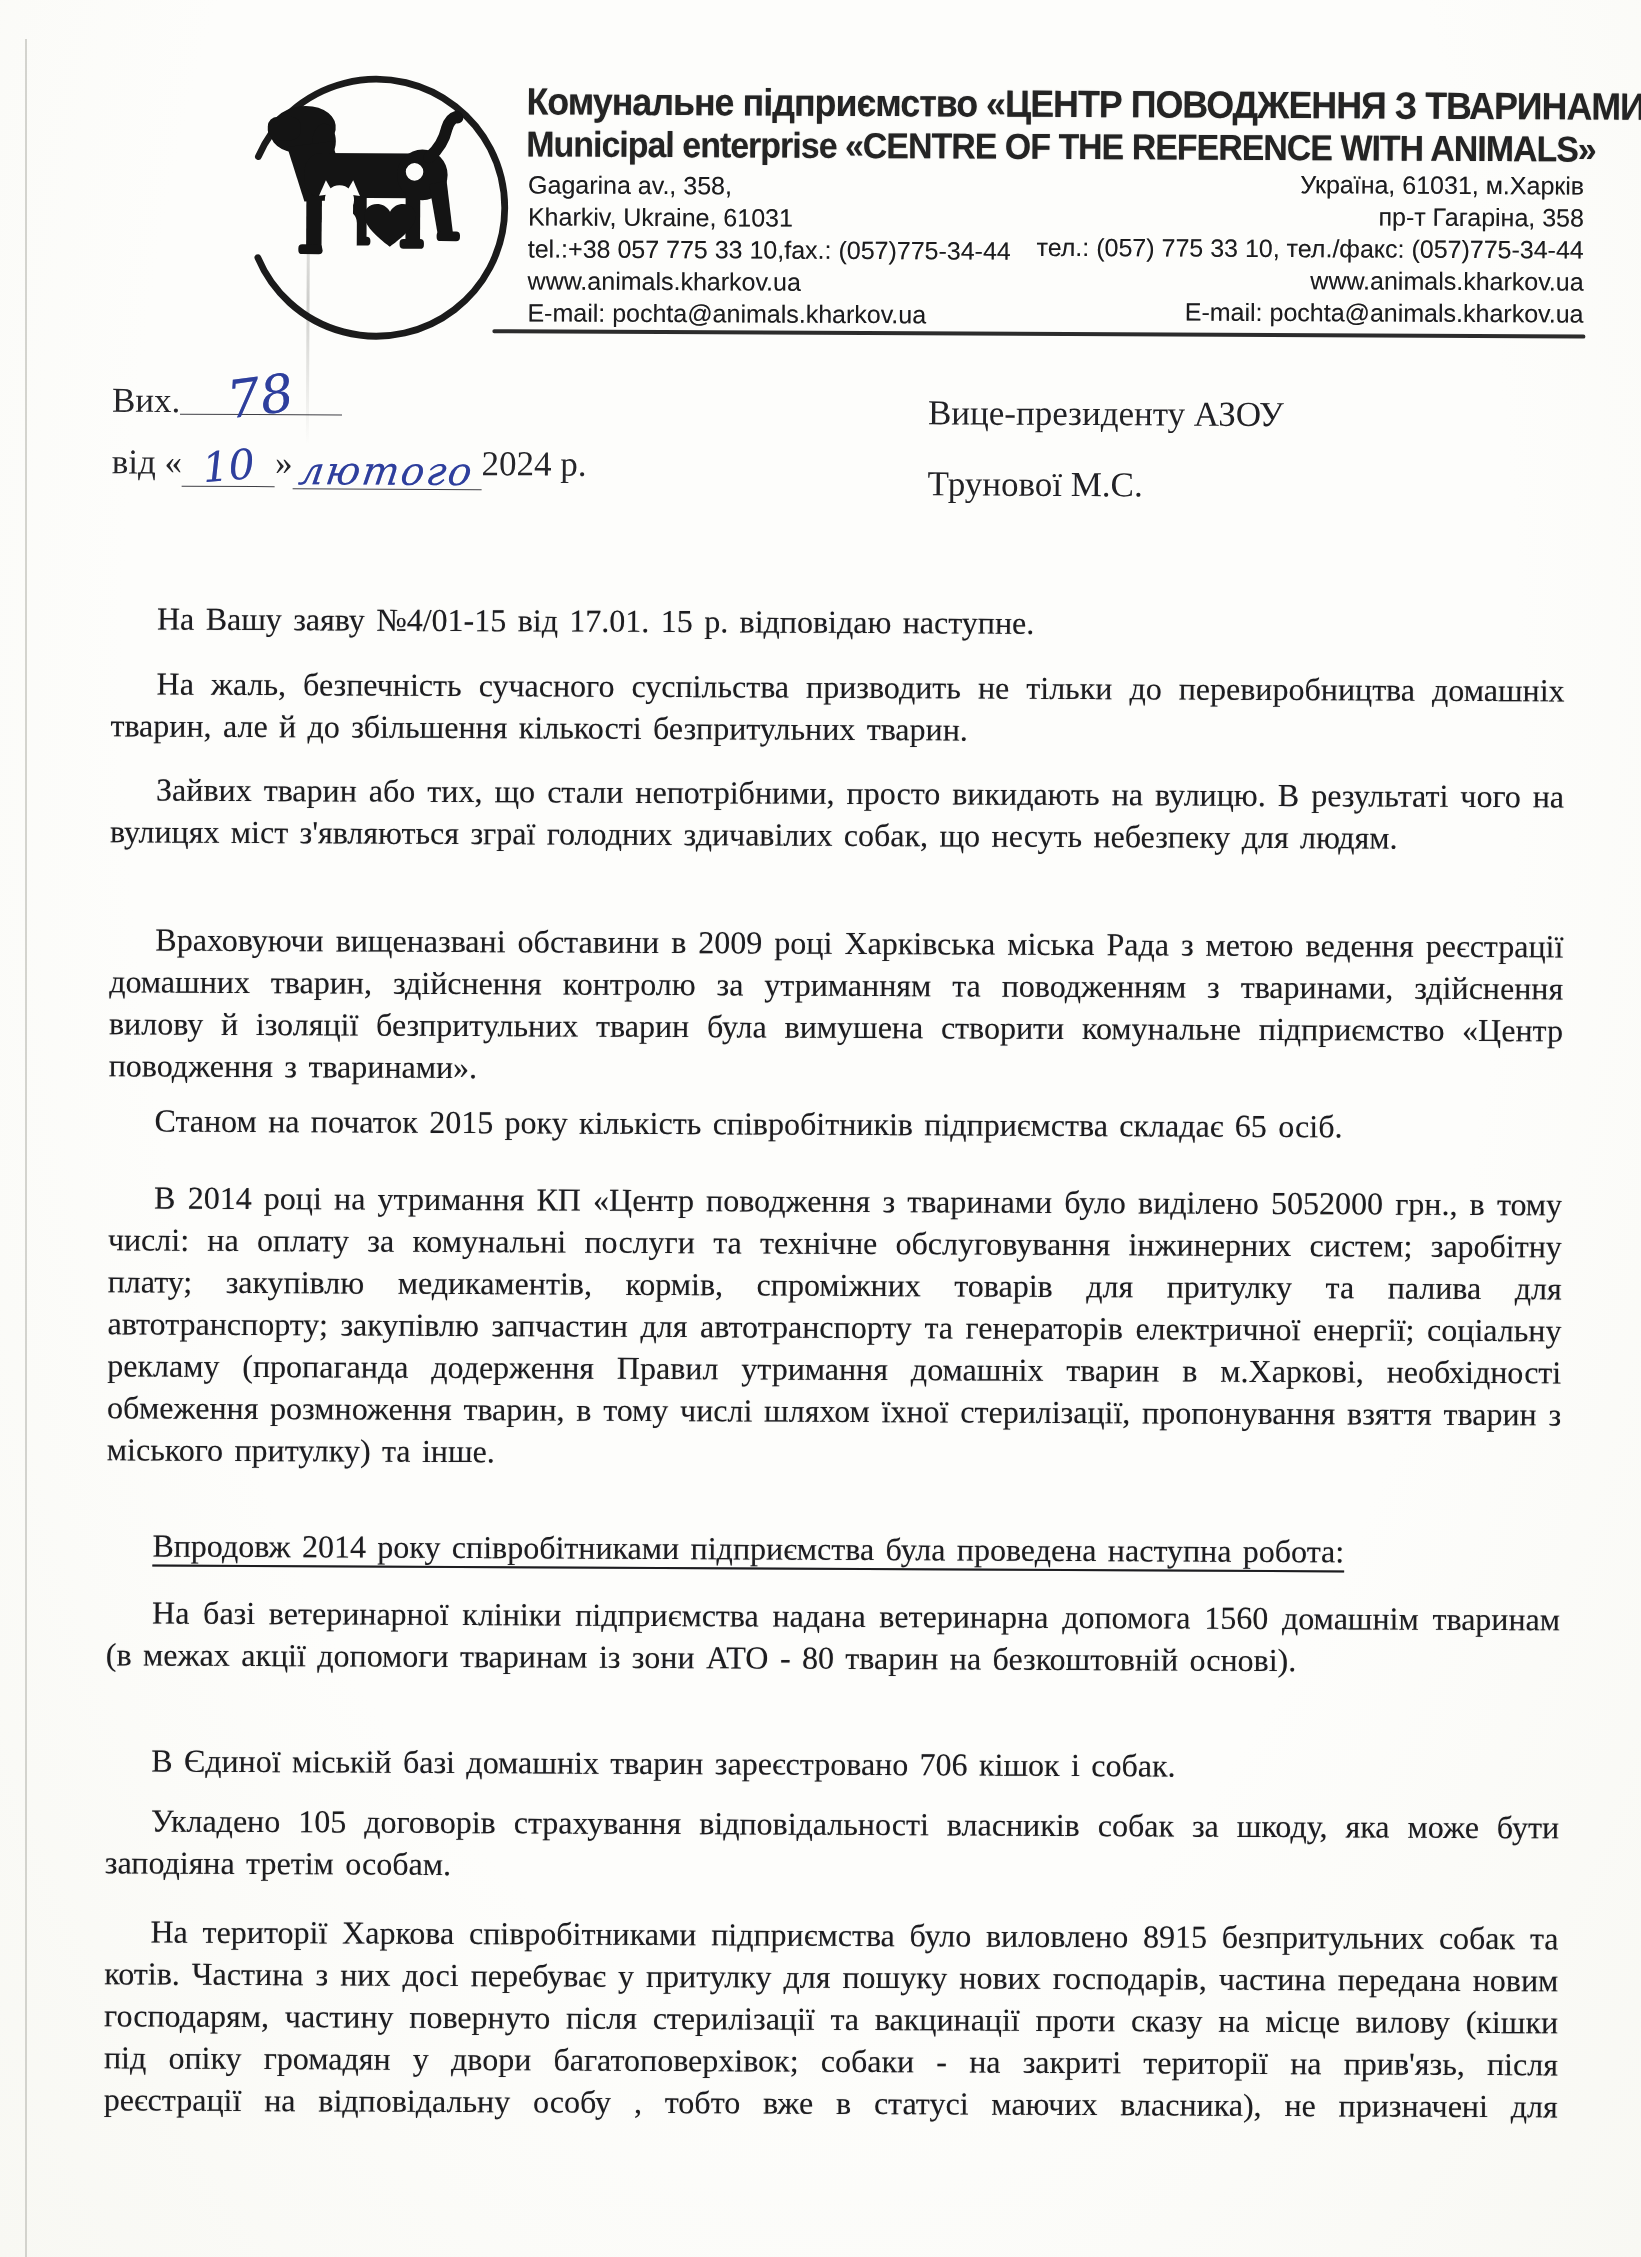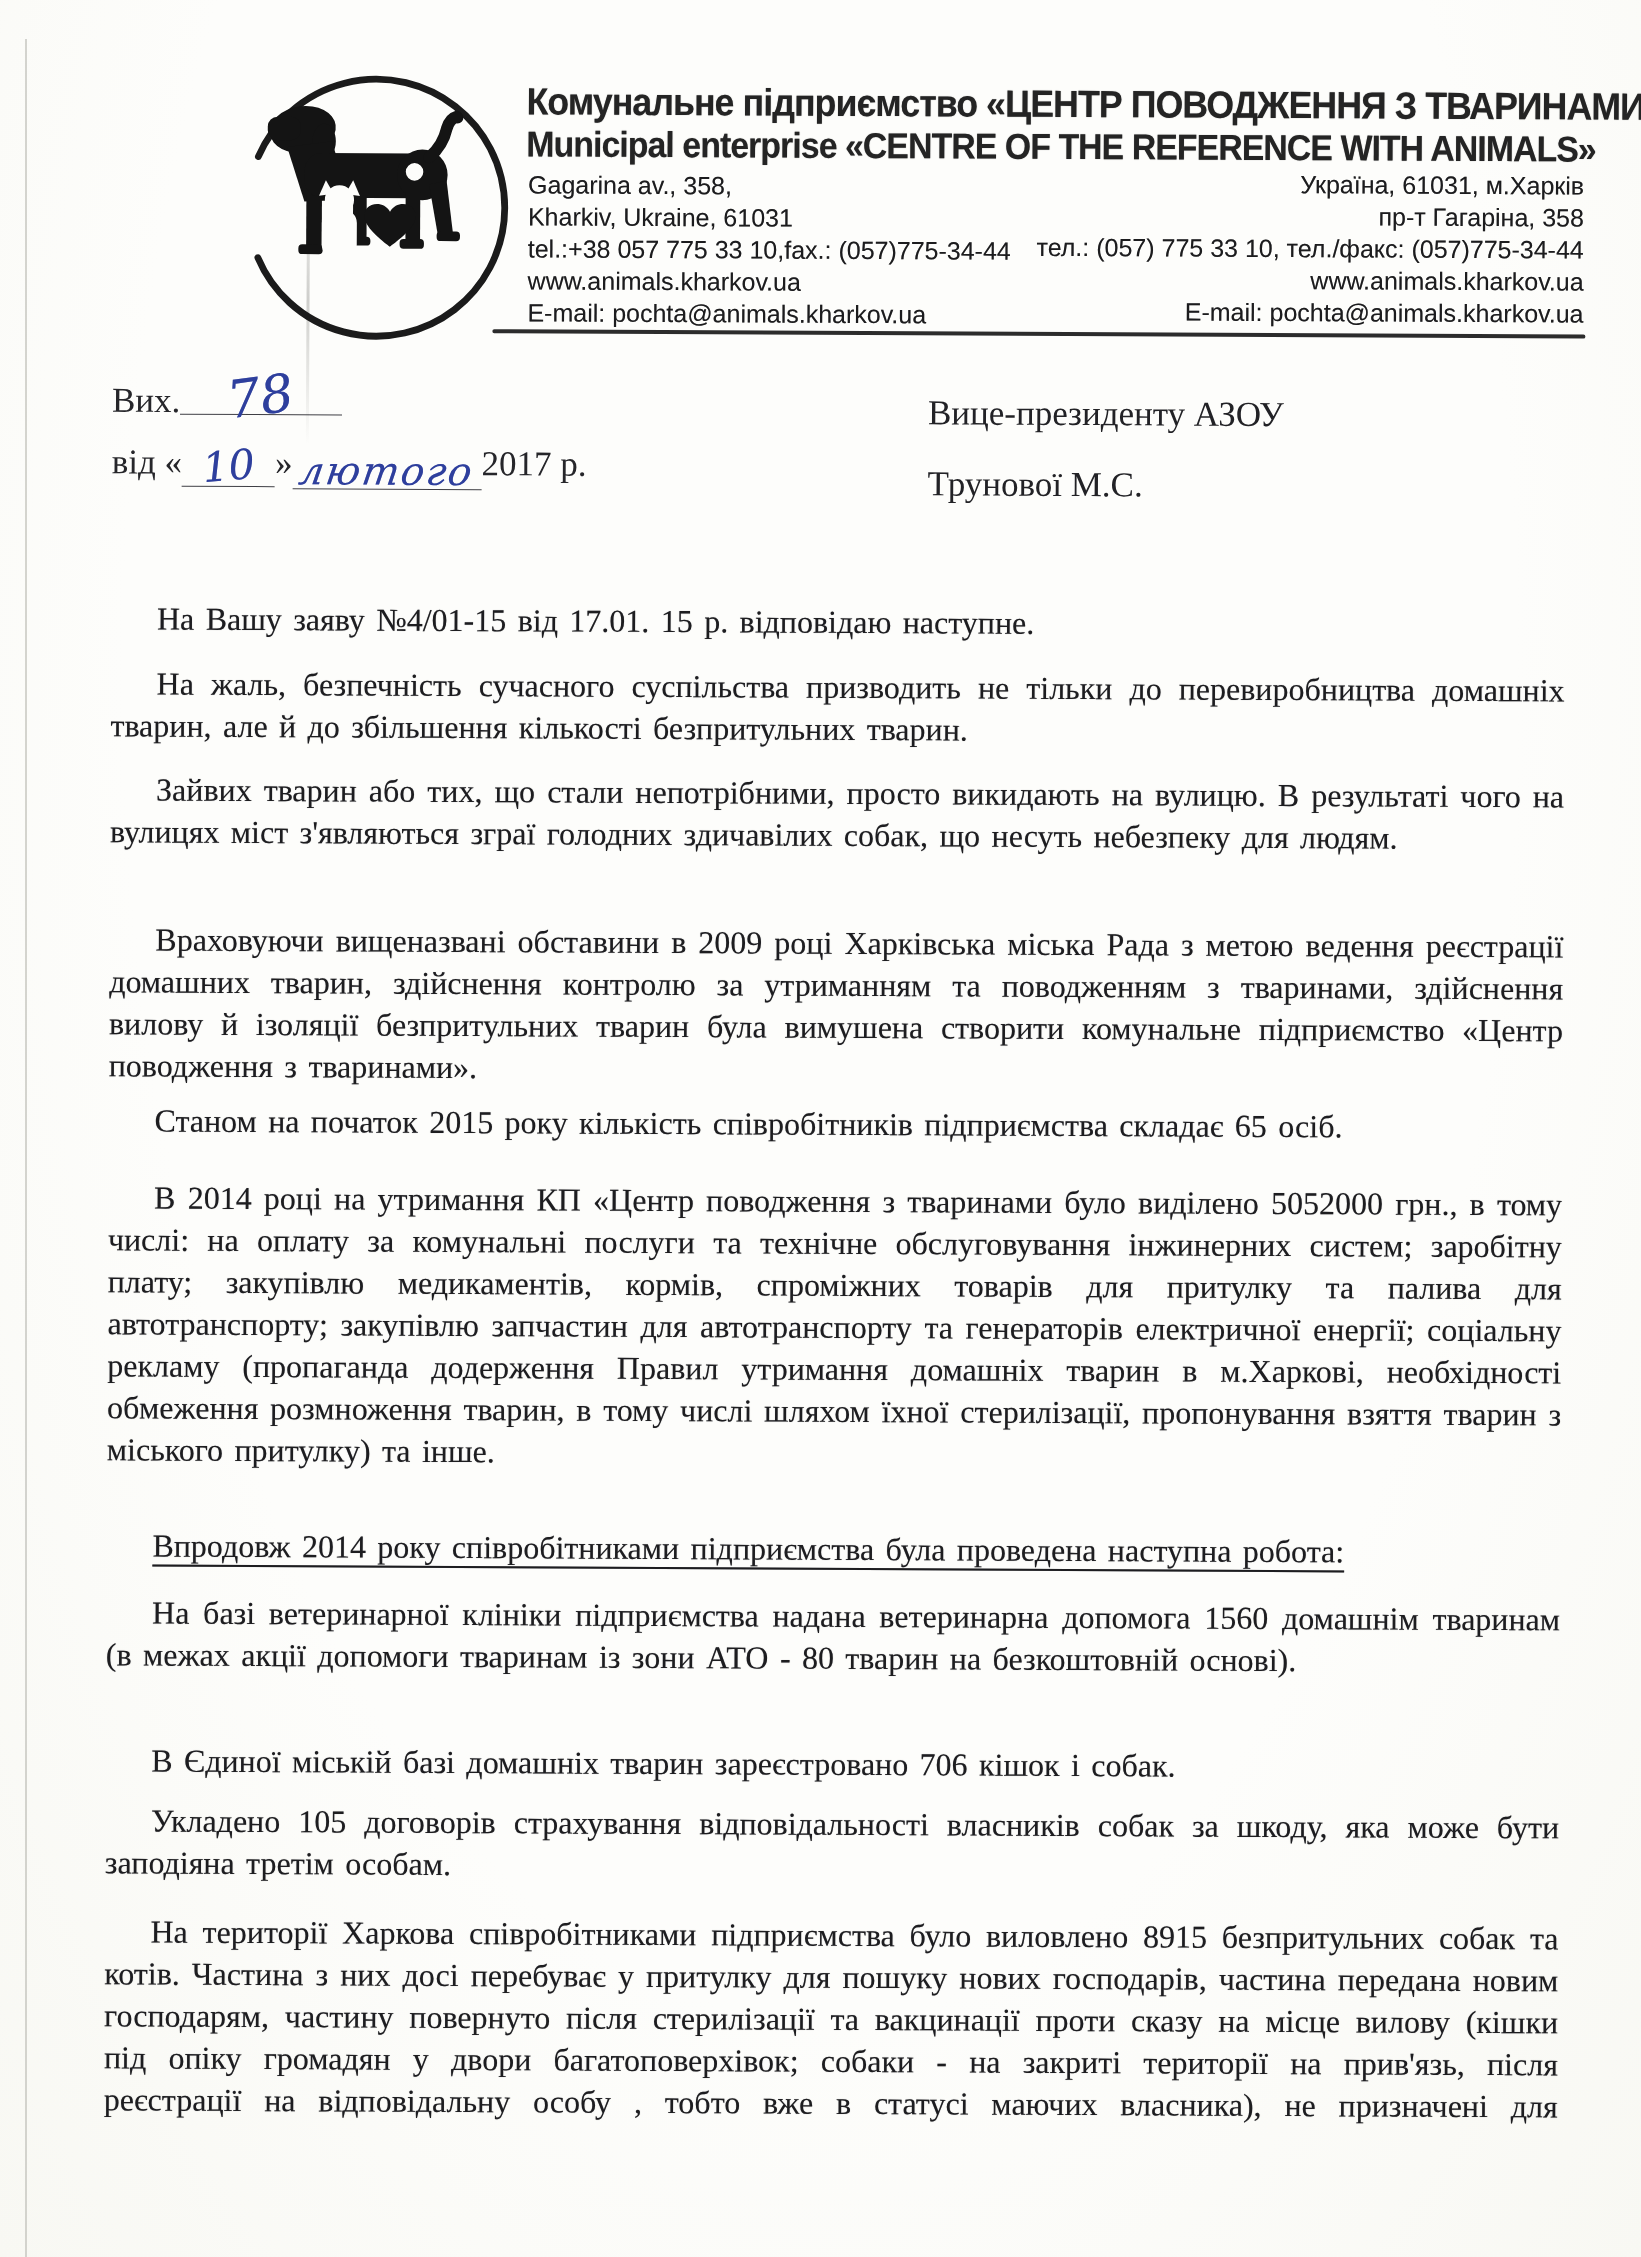--- a/index.html
+++ b/index.html
@@ -123,21 +123,21 @@
       <div>www.animals.kharkov.ua</div>
       <div>E-mail: pochta@animals.kharkov.ua</div>
     </div>
 
     <div class="divider"></div>
 
     <div class="ref-out">
       <span>Вих.</span><span class="uline u-out"><span class="hand hand-78">78</span></span>
     </div>
     <div class="ref-date">
-      <span>від «</span><span class="uline u-day"><span class="hand hand-10">10</span></span><span>»</span><span class="uline u-month"><span class="hand hand-month">лютого</span></span><span>2017  р.</span>
+      <span>від «</span><span class="uline u-day"><span class="hand hand-10">10</span></span><span>»</span><span class="uline u-month"><span class="hand hand-month">лютого</span></span><span>2024  р.</span>
     </div>
 
     <div class="recipient">
       <div>Вице-президенту АЗОУ</div>
       <div>Трунової М.С.</div>
     </div>
 
     <p class="para p1">На Вашу заяву №4/01-15 від 17.01. 15 р. відповідаю наступне.</p>
     <p class="para p2">На жаль, безпечність сучасного суспільства призводить не тільки до перевиробництва домашніх тварин, але й до збільшення кількості безпритульних тварин.</p>
     <p class="para p3">Зайвих тварин або тих, що стали непотрібними, просто викидають на вулицю. В результаті чого на вулицях міст з'являються зграї голодних здичавілих собак, що несуть небезпеку для людям.</p>

